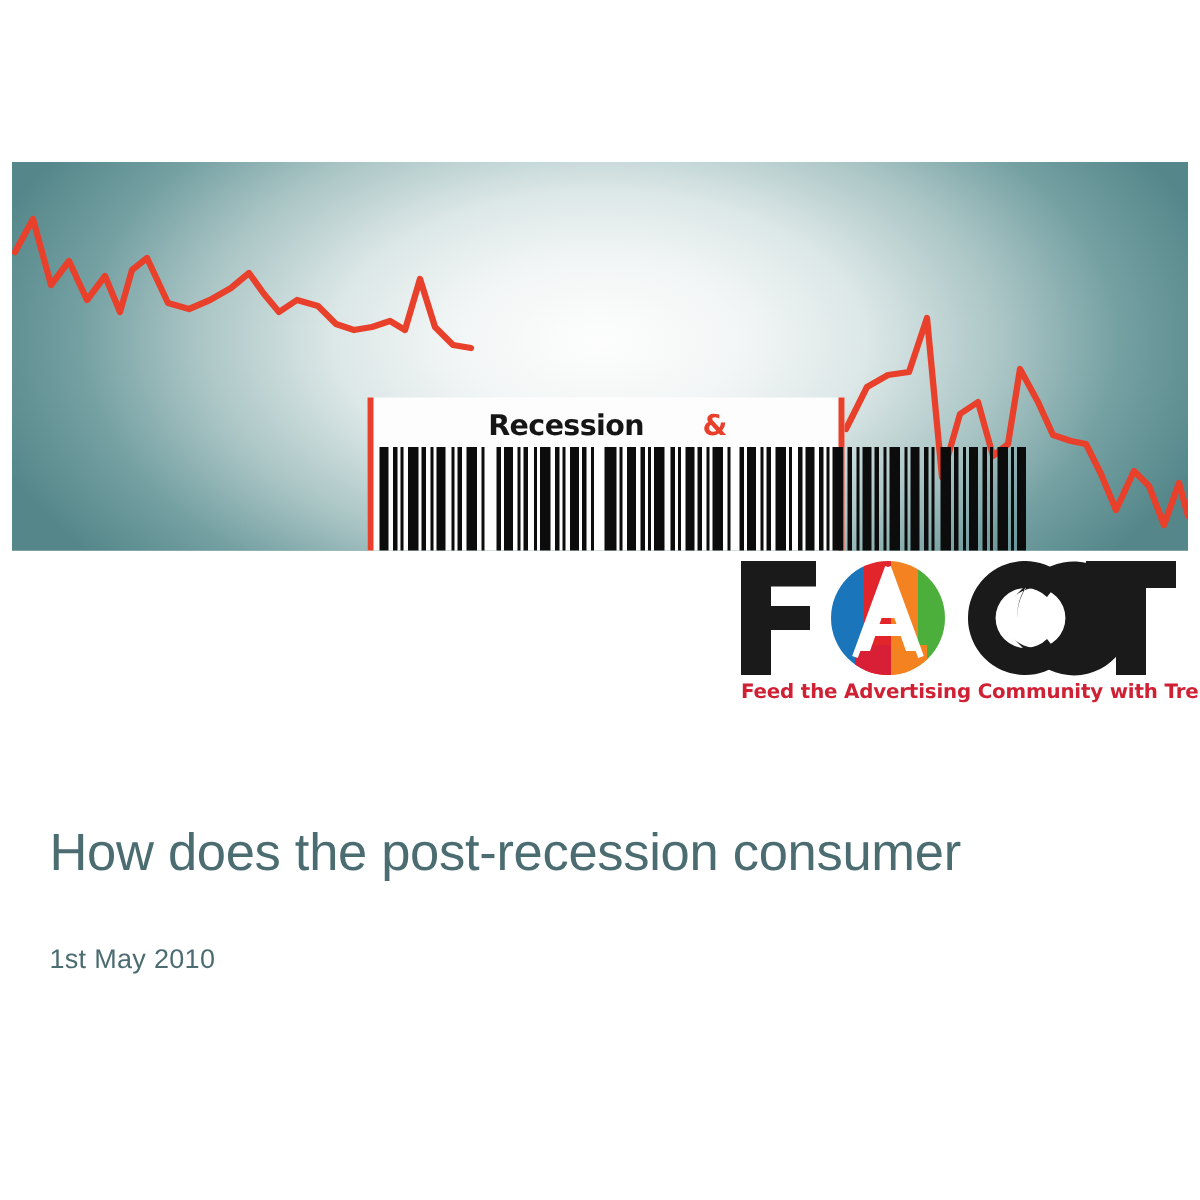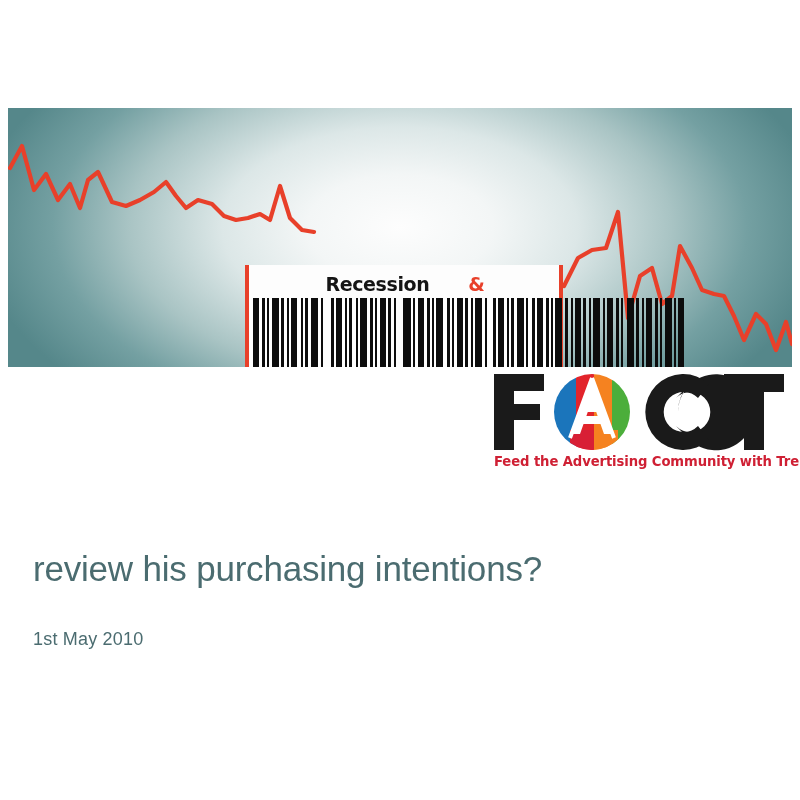--- a/index.html
+++ b/index.html
@@ -312,16 +312,16 @@
     <circle cx="186" cy="40" r="38" fill="none"></circle>
     <path fill="#1a1a1a" d="M217,12 a38,38 0 1 0 0,56 l-11,-14 a20,20 0 1 1 0,-28 Z"></path>
 
     <path fill="#1a1a1a" d="M232,2 L292,2 L292,20 L272,20 L272,78 L252,78 L252,20 L232,20 Z"></path>
   </svg>
 
   <div id="logo-tagline">Feed the Advertising Community with Trends</div>
 </div>
 
 <h1 id="headline">
-  <span class="l">review his purchasing intentions?</span>
+  <span class="l">How does the post-recession consumer</span>
 </h1>
 
 <div id="date">1st May 2010</div>
 
 </body></html>

